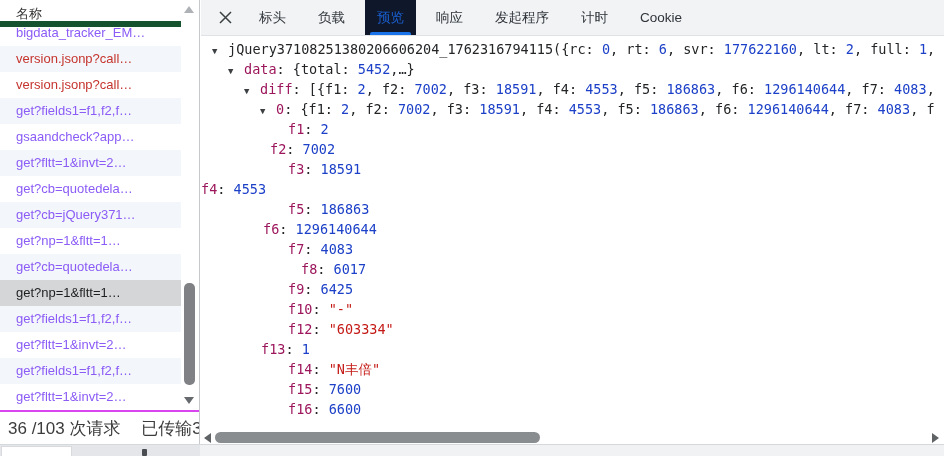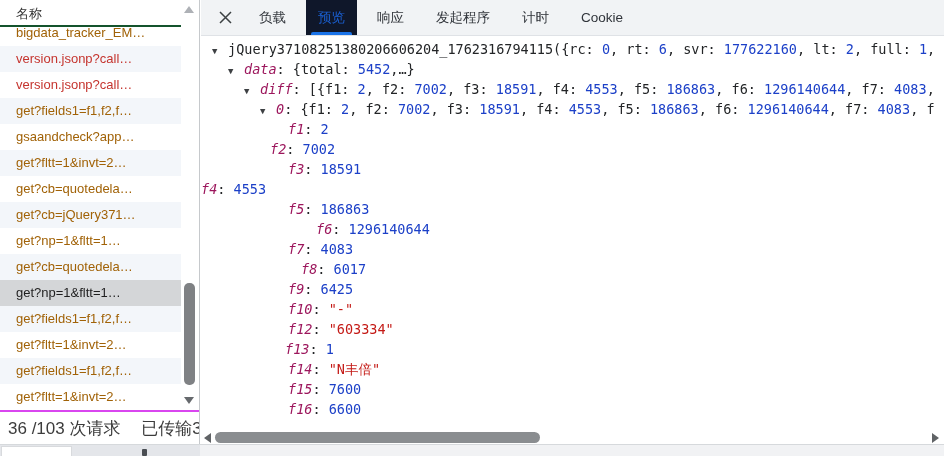--- a/index.html
+++ b/index.html
@@ -4,23 +4,23 @@
 <style>
   html,body{margin:0;padding:0;background:#fff;}
   .app{position:relative;width:944px;height:456px;overflow:hidden;background:#fff;
        font-family:"Liberation Sans","DejaVu Sans",sans-serif;color:#202124;-webkit-font-smoothing:antialiased;}
 
   
   .left{position:absolute;left:0;top:0;width:200px;height:444px;background:#fff;
         border-right:1px solid #c6c9cc;box-sizing:border-box;}
   .list-header{position:absolute;left:0;top:0;width:182px;height:27px;line-height:27px;
         padding-left:16px;font-size:13px;color:#333;background:#fff;
-        border-bottom:2px solid #14532d;box-sizing:border-box;white-space:nowrap;overflow:hidden;}
+        border-bottom:6px solid #14532d;box-sizing:border-box;white-space:nowrap;overflow:hidden;}
   .rows{position:absolute;left:0;top:27px;width:182px;height:383px;overflow:hidden;}
-  .req{height:26px;line-height:26px;padding-left:16px;font-size:13px;color:#a16207;
+  .req{height:26px;line-height:26px;padding-left:16px;font-size:13px;color:#8b5cf6;
        white-space:nowrap;overflow:hidden;cursor:pointer;}
   .req.cut{margin-top:-7px;}
   .req.stripe{background:#f3f6fa;}
   .req.error{color:var(--error,#c5342e);}
   .req.selected{background:var(--selected-row,#d4d6d8);color:#1f1f1f;}
 
   .vscroll{position:absolute;right:1px;top:0;width:17px;height:410px;background:#fff;}
   .v-up{position:absolute;top:6px;left:3px;width:0;height:0;
         border-left:5px solid transparent;border-right:5px solid transparent;
         border-bottom:7px solid #aeb1b6;cursor:pointer;}
@@ -44,21 +44,21 @@
        font-size:13.5px;color:#30343a;cursor:pointer;white-space:nowrap;}
   .tab.active{background:#0f172a;color:var(--accent-text,#1a5fd0);}
   .tab.active::after{content:"";position:absolute;left:5px;right:5px;bottom:0;height:3px;
        background:var(--accent,#1a73e8);border-radius:2px 2px 0 0;}
 
   .preview{position:absolute;left:0;top:37px;width:743px;height:392px;overflow:hidden;background:#fff;
        font-family:"DejaVu Sans Mono","Liberation Mono",monospace;font-size:13.5px;padding-top:2px;}
   .trow{height:20px;line-height:20px;white-space:nowrap;}
   .arrow{display:inline-block;width:16px;font-size:9px;color:#3d4043;cursor:pointer;}
   .tk-p{color:#232527;}
-  .tk-k{color:var(--key,#9c165c);font-style:italic;}
+  .tk-k{color:var(--key,#9c165c);}
   .tk-n{color:var(--num,#1c40c8);}
   .tk-s{color:var(--str,#c41a16);}
 
   .hscroll{position:absolute;left:0;top:430px;width:743px;height:15px;background:#fff;}
   .h-left{position:absolute;left:3px;top:3px;width:0;height:0;
         border-top:5px solid transparent;border-bottom:5px solid transparent;
         border-right:7px solid #606366;cursor:pointer;}
   .h-thumb{position:absolute;left:14px;top:2px;width:325px;height:11px;background:#8a8d90;border-radius:6px;cursor:pointer;}
   .h-right{position:absolute;right:5px;top:3px;width:0;height:0;
         border-top:5px solid transparent;border-bottom:5px solid transparent;
@@ -110,45 +110,46 @@
   </aside>
 
   <main class="right">
     <div class="tabbar">
       <div class="closebtn">
         <svg width="15" height="15" viewBox="0 0 15 15">
           <path d="M2 2 L13 13 M13 2 L2 13" stroke="#3c4043" stroke-width="1.5" fill="none"></path>
         </svg>
       </div>
       <div class="tabs" id="detail-tabs">
+          <div class="tab">标头</div>
           <div class="tab">负载</div>
           <div class="tab active">预览</div>
           <div class="tab">响应</div>
           <div class="tab">发起程序</div>
           <div class="tab">计时</div>
           <div class="tab">Cookie</div>
         </div>
     </div>
     <div class="preview" id="preview-tree">
         <div class="trow" style="padding-left: 11px;"><span class="arrow">▼</span><span class="tk-p">jQuery37108251380206606204_1762316794115({rc: </span><span class="tk-n">0</span><span class="tk-p">, rt: </span><span class="tk-n">6</span><span class="tk-p">, svr: </span><span class="tk-n">177622160</span><span class="tk-p">, lt: </span><span class="tk-n">2</span><span class="tk-p">, full: </span><span class="tk-n">1</span><span class="tk-p">,</span></div>
         <div class="trow" style="padding-left: 27px;"><span class="arrow">▼</span><span class="tk-k">data</span><span class="tk-p">: {total: </span><span class="tk-n">5452</span><span class="tk-p">,…}</span></div>
         <div class="trow" style="padding-left: 43px;"><span class="arrow">▼</span><span class="tk-k">diff</span><span class="tk-p">: [{f1: </span><span class="tk-n">2</span><span class="tk-p">, f2: </span><span class="tk-n">7002</span><span class="tk-p">, f3: </span><span class="tk-n">18591</span><span class="tk-p">, f4: </span><span class="tk-n">4553</span><span class="tk-p">, f5: </span><span class="tk-n">186863</span><span class="tk-p">, f6: </span><span class="tk-n">1296140644</span><span class="tk-p">, f7: </span><span class="tk-n">4083</span><span class="tk-p">,</span></div>
         <div class="trow" style="padding-left: 59px;"><span class="arrow">▼</span><span class="tk-k">0</span><span class="tk-p">: {f1: </span><span class="tk-n">2</span><span class="tk-p">, f2: </span><span class="tk-n">7002</span><span class="tk-p">, f3: </span><span class="tk-n">18591</span><span class="tk-p">, f4: </span><span class="tk-n">4553</span><span class="tk-p">, f5: </span><span class="tk-n">186863</span><span class="tk-p">, f6: </span><span class="tk-n">1296140644</span><span class="tk-p">, f7: </span><span class="tk-n">4083</span><span class="tk-p">, f</span></div>
         <div class="trow" style="padding-left: 87px;"><span class="tk-k">f1</span><span class="tk-p">: </span><span class="tk-n">2</span></div>
         <div class="trow" style="padding-left: 69px;"><span class="tk-k">f2</span><span class="tk-p">: </span><span class="tk-n">7002</span></div>
         <div class="trow" style="padding-left: 87px;"><span class="tk-k">f3</span><span class="tk-p">: </span><span class="tk-n">18591</span></div>
         <div class="trow" style=""><span class="tk-k">f4</span><span class="tk-p">: </span><span class="tk-n">4553</span></div>
         <div class="trow" style="padding-left: 87px;"><span class="tk-k">f5</span><span class="tk-p">: </span><span class="tk-n">186863</span></div>
-        <div class="trow" style="padding-left: 115px;"><span class="tk-k">f6</span><span class="tk-p">: </span><span class="tk-n">1296140644</span></div>
+        <div class="trow" style="padding-left: 62px;"><span class="tk-k">f6</span><span class="tk-p">: </span><span class="tk-n">1296140644</span></div>
         <div class="trow" style="padding-left: 87px;"><span class="tk-k">f7</span><span class="tk-p">: </span><span class="tk-n">4083</span></div>
         <div class="trow" style="padding-left: 100px;"><span class="tk-k">f8</span><span class="tk-p">: </span><span class="tk-n">6017</span></div>
         <div class="trow" style="padding-left: 87px;"><span class="tk-k">f9</span><span class="tk-p">: </span><span class="tk-n">6425</span></div>
         <div class="trow" style="padding-left: 87px;"><span class="tk-k">f10</span><span class="tk-p">: </span><span class="tk-s">"-"</span></div>
         <div class="trow" style="padding-left: 87px;"><span class="tk-k">f12</span><span class="tk-p">: </span><span class="tk-s">"603334"</span></div>
-        <div class="trow" style="padding-left: 84px;"><span class="tk-k">f13</span><span class="tk-p">: </span><span class="tk-n">1</span></div>
+        <div class="trow" style="padding-left: 60px;"><span class="tk-k">f13</span><span class="tk-p">: </span><span class="tk-n">1</span></div>
         <div class="trow" style="padding-left: 87px;"><span class="tk-k">f14</span><span class="tk-p">: </span><span class="tk-s">"N丰倍"</span></div>
         <div class="trow" style="padding-left: 87px;"><span class="tk-k">f15</span><span class="tk-p">: </span><span class="tk-n">7600</span></div>
         <div class="trow" style="padding-left: 87px;"><span class="tk-k">f16</span><span class="tk-p">: </span><span class="tk-n">6600</span></div>
       </div>
     <div class="hscroll">
       <div class="h-left"></div>
       <div class="h-thumb"></div>
       <div class="h-right"></div>
     </div>
   </main>

